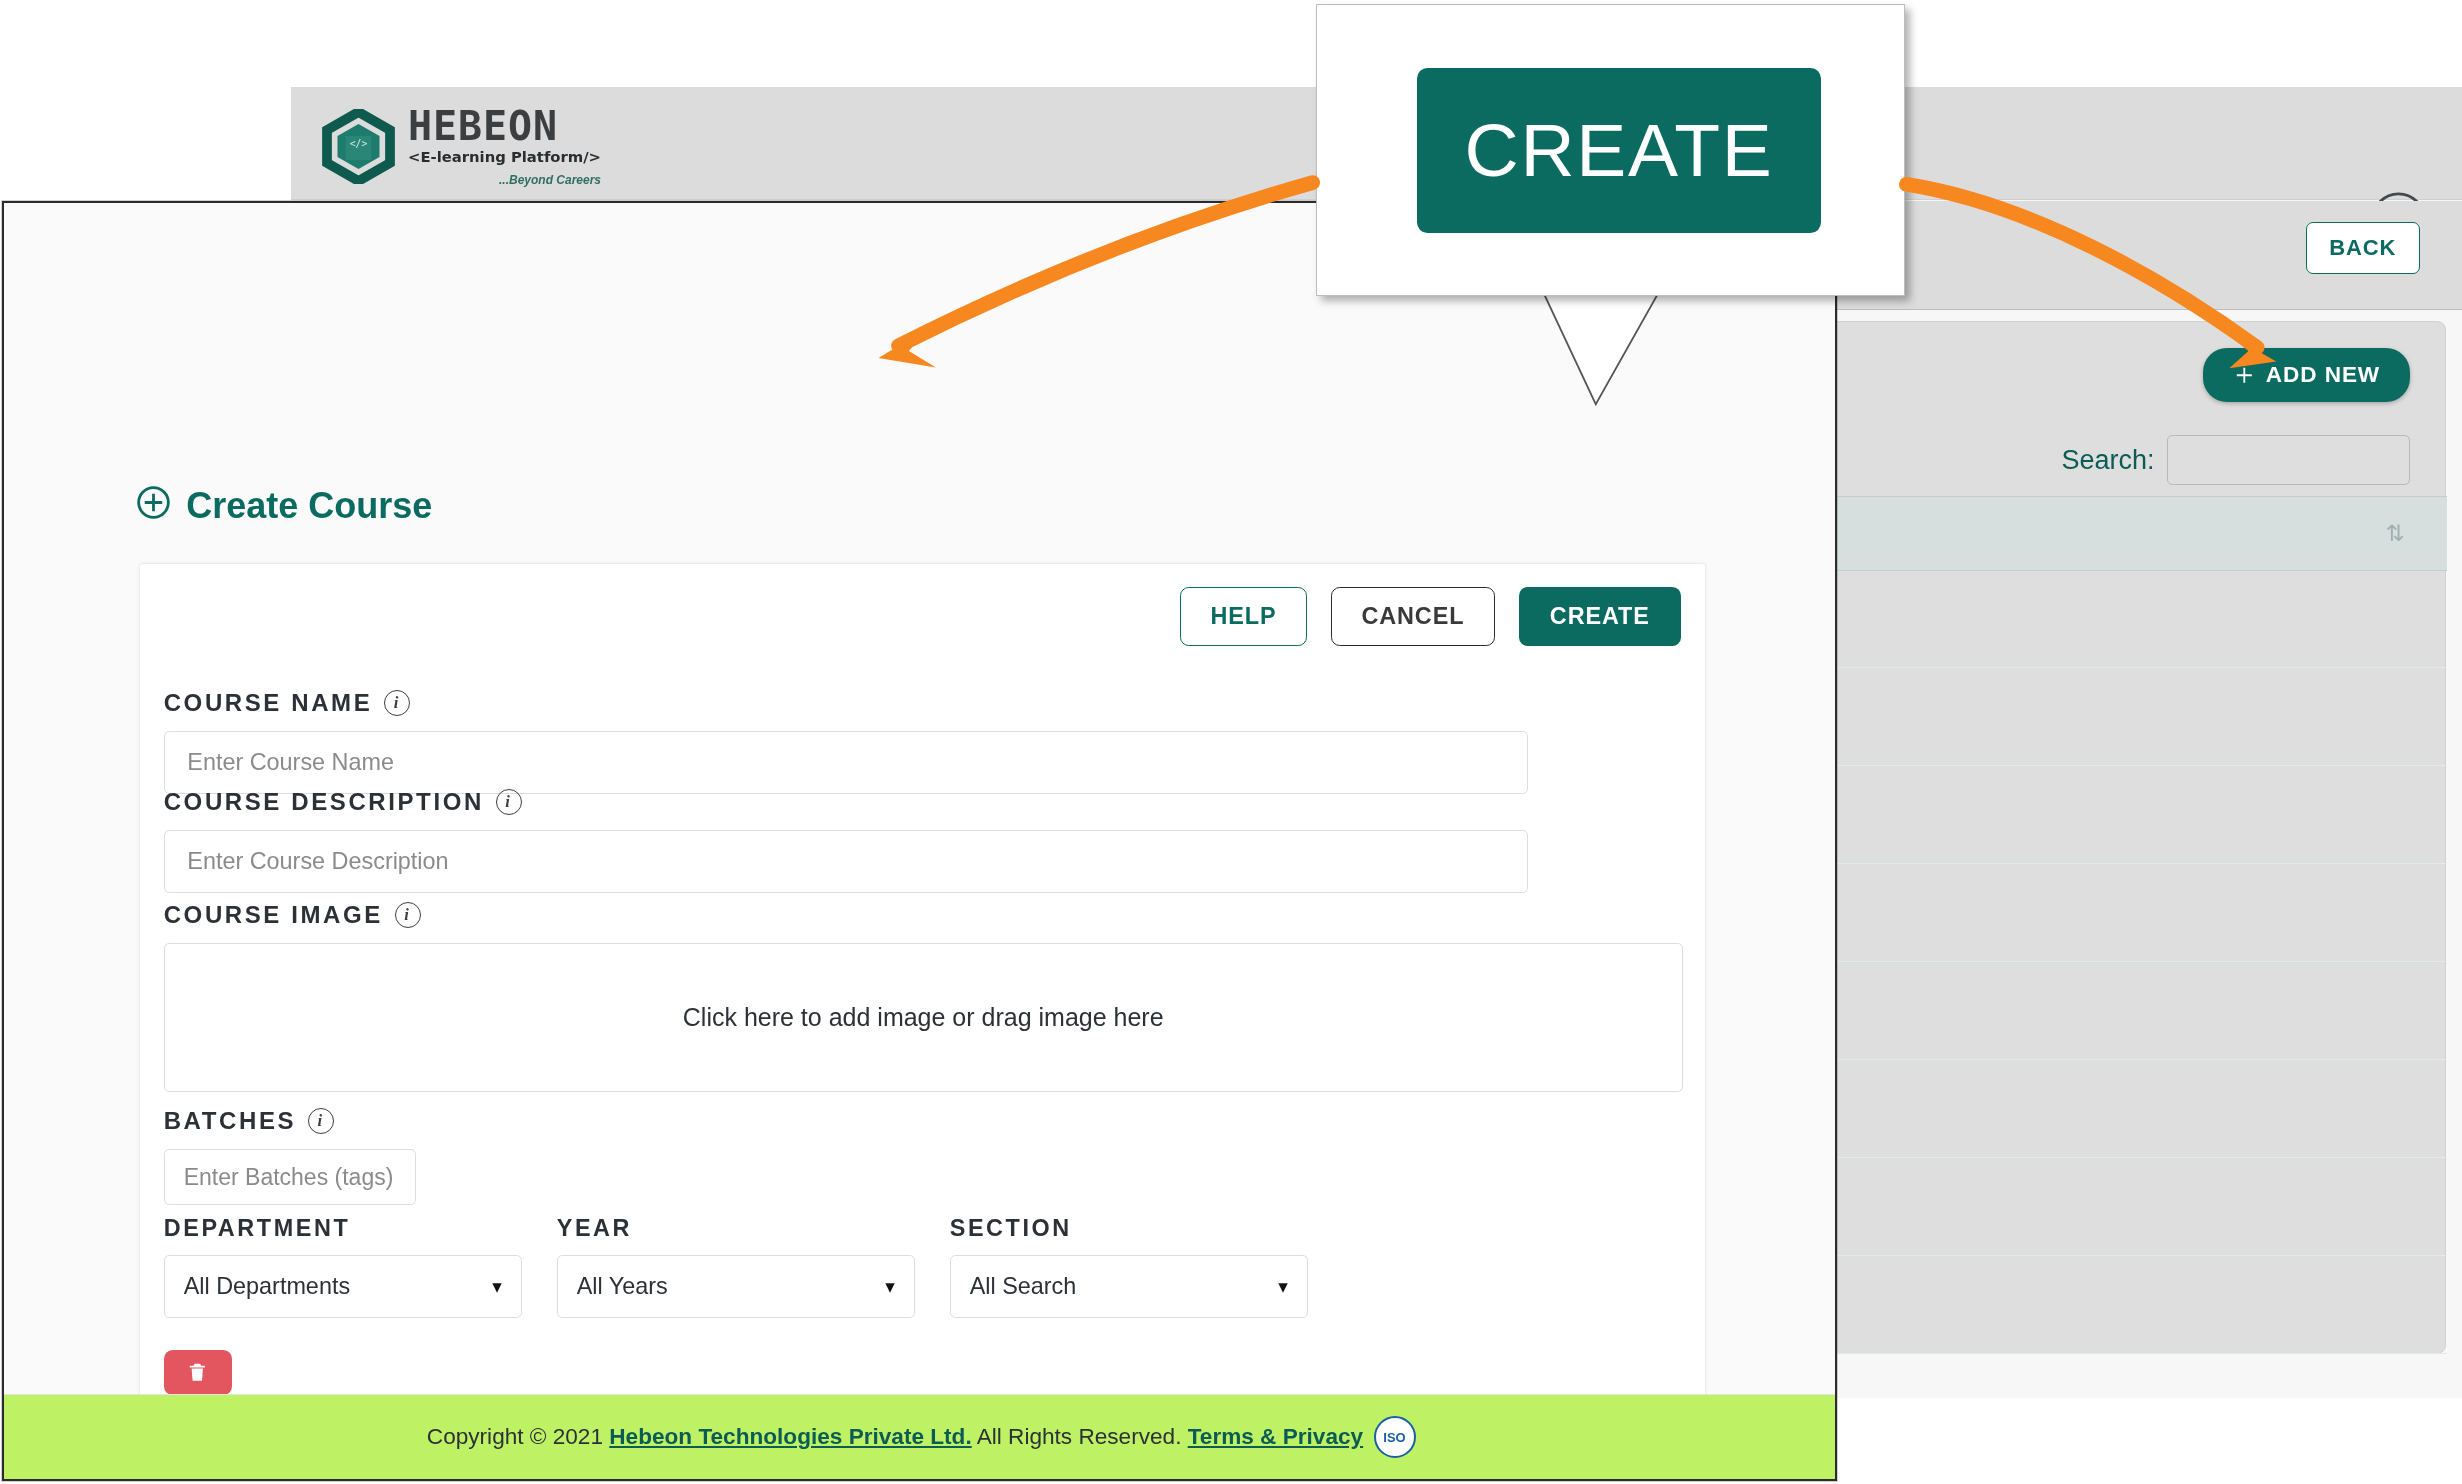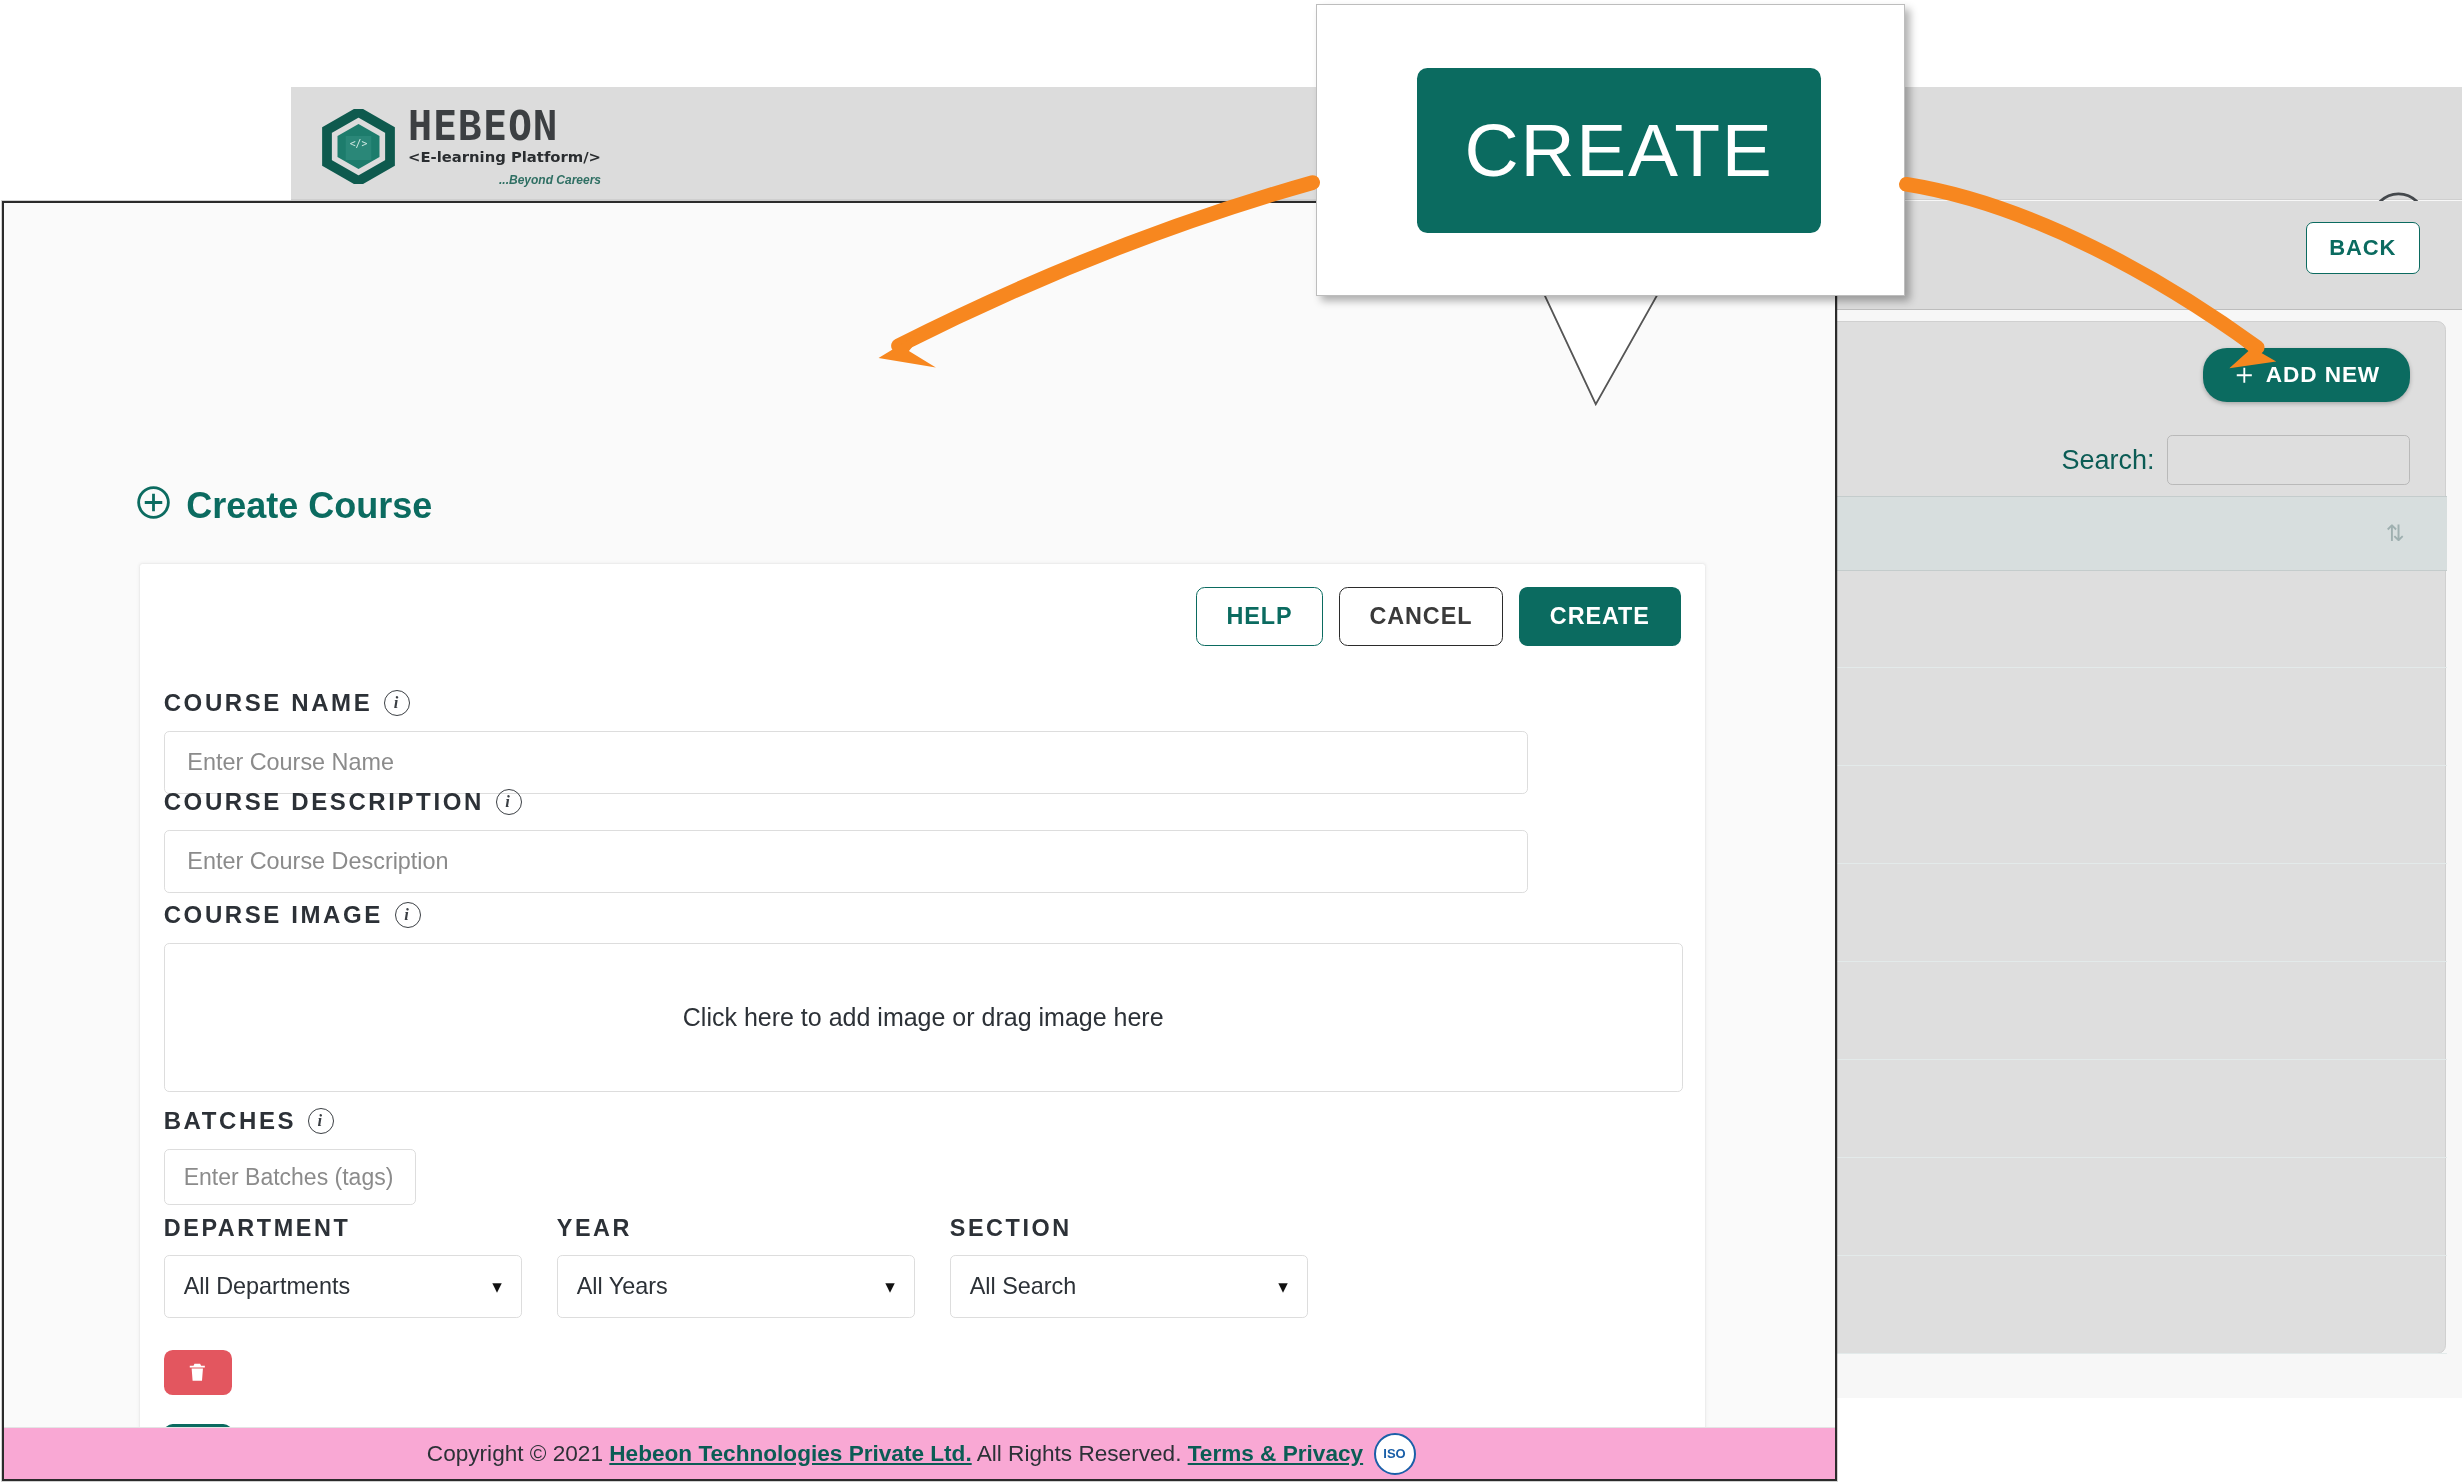--- a/index.html
+++ b/index.html
@@ -116,21 +116,21 @@
     font-size:36px; font-weight:700; color:#0b6b60;
   }
   .plus-circle { width:35px; height:35px; }
 
   .form-card {
     position:absolute; left:135px; top:360px; width:1567px; height:1042px;
     background:#ffffff; border:0.9px solid #ededed; border-radius:3.5px;
     box-shadow: 0 0.9px 3.5px rgba(0,0,0,.06);
   }
   .form-actions {
-    position:absolute; right:24px; top:23.4px; display:flex; gap:16px;
+    position:absolute; right:24px; top:23.4px; display:flex; gap:24px;
   }
   .btn {
     padding:14px 29.5px; border-radius:8.7px; font-size:23.4px; font-weight:700;
     letter-spacing:0.9px; cursor:pointer; background:#fff;
   }
   .btn-help   { border:1.7px solid #0b6b60; color:#0b6b60; }
   .btn-cancel { border:1.7px solid #2b2b2b; color:#3a3a3a; }
   .btn-create { border:none; background:#0b6b60; color:#fff; padding:15.6px 31px; }
 
   .field { position:absolute; left:24px; }
@@ -173,22 +173,22 @@
   }
   .chev { font-size:19px; color:#111; }
   .pill-btn {
     width:68px; height:45px; border-radius:8.7px; border:none; cursor:pointer;
     display:flex; align-items:center; justify-content:center;
   }
   .pill-del { background:#e3565f; }
   .pill-add { background:#0b6b60; }
 
   .footer {
-    position:absolute; left:0; bottom:0; width:1835px; height:52px;
-    background:#f9a8d4; border-top:0.9px solid #e4e4e4;
+    position:absolute; left:0; bottom:0; width:1835px; height:85px;
+    background:#bef264; border-top:0.9px solid #e4e4e4;
     display:flex; align-items:center; justify-content:center; gap:10.4px;
   }
   .footer-text { font-size:22.6px; color:#2c3137; }
   .footer-text a { color:#0b5c55; font-weight:700; text-decoration:underline; }
   .iso-badge {
     width:42px; height:42px; border-radius:50%;
     border:2.6px solid #1a5fa8; background:#fff;
     display:flex; align-items:center; justify-content:center;
     font-size:13px; font-weight:700; color:#1a5fa8;
   }

